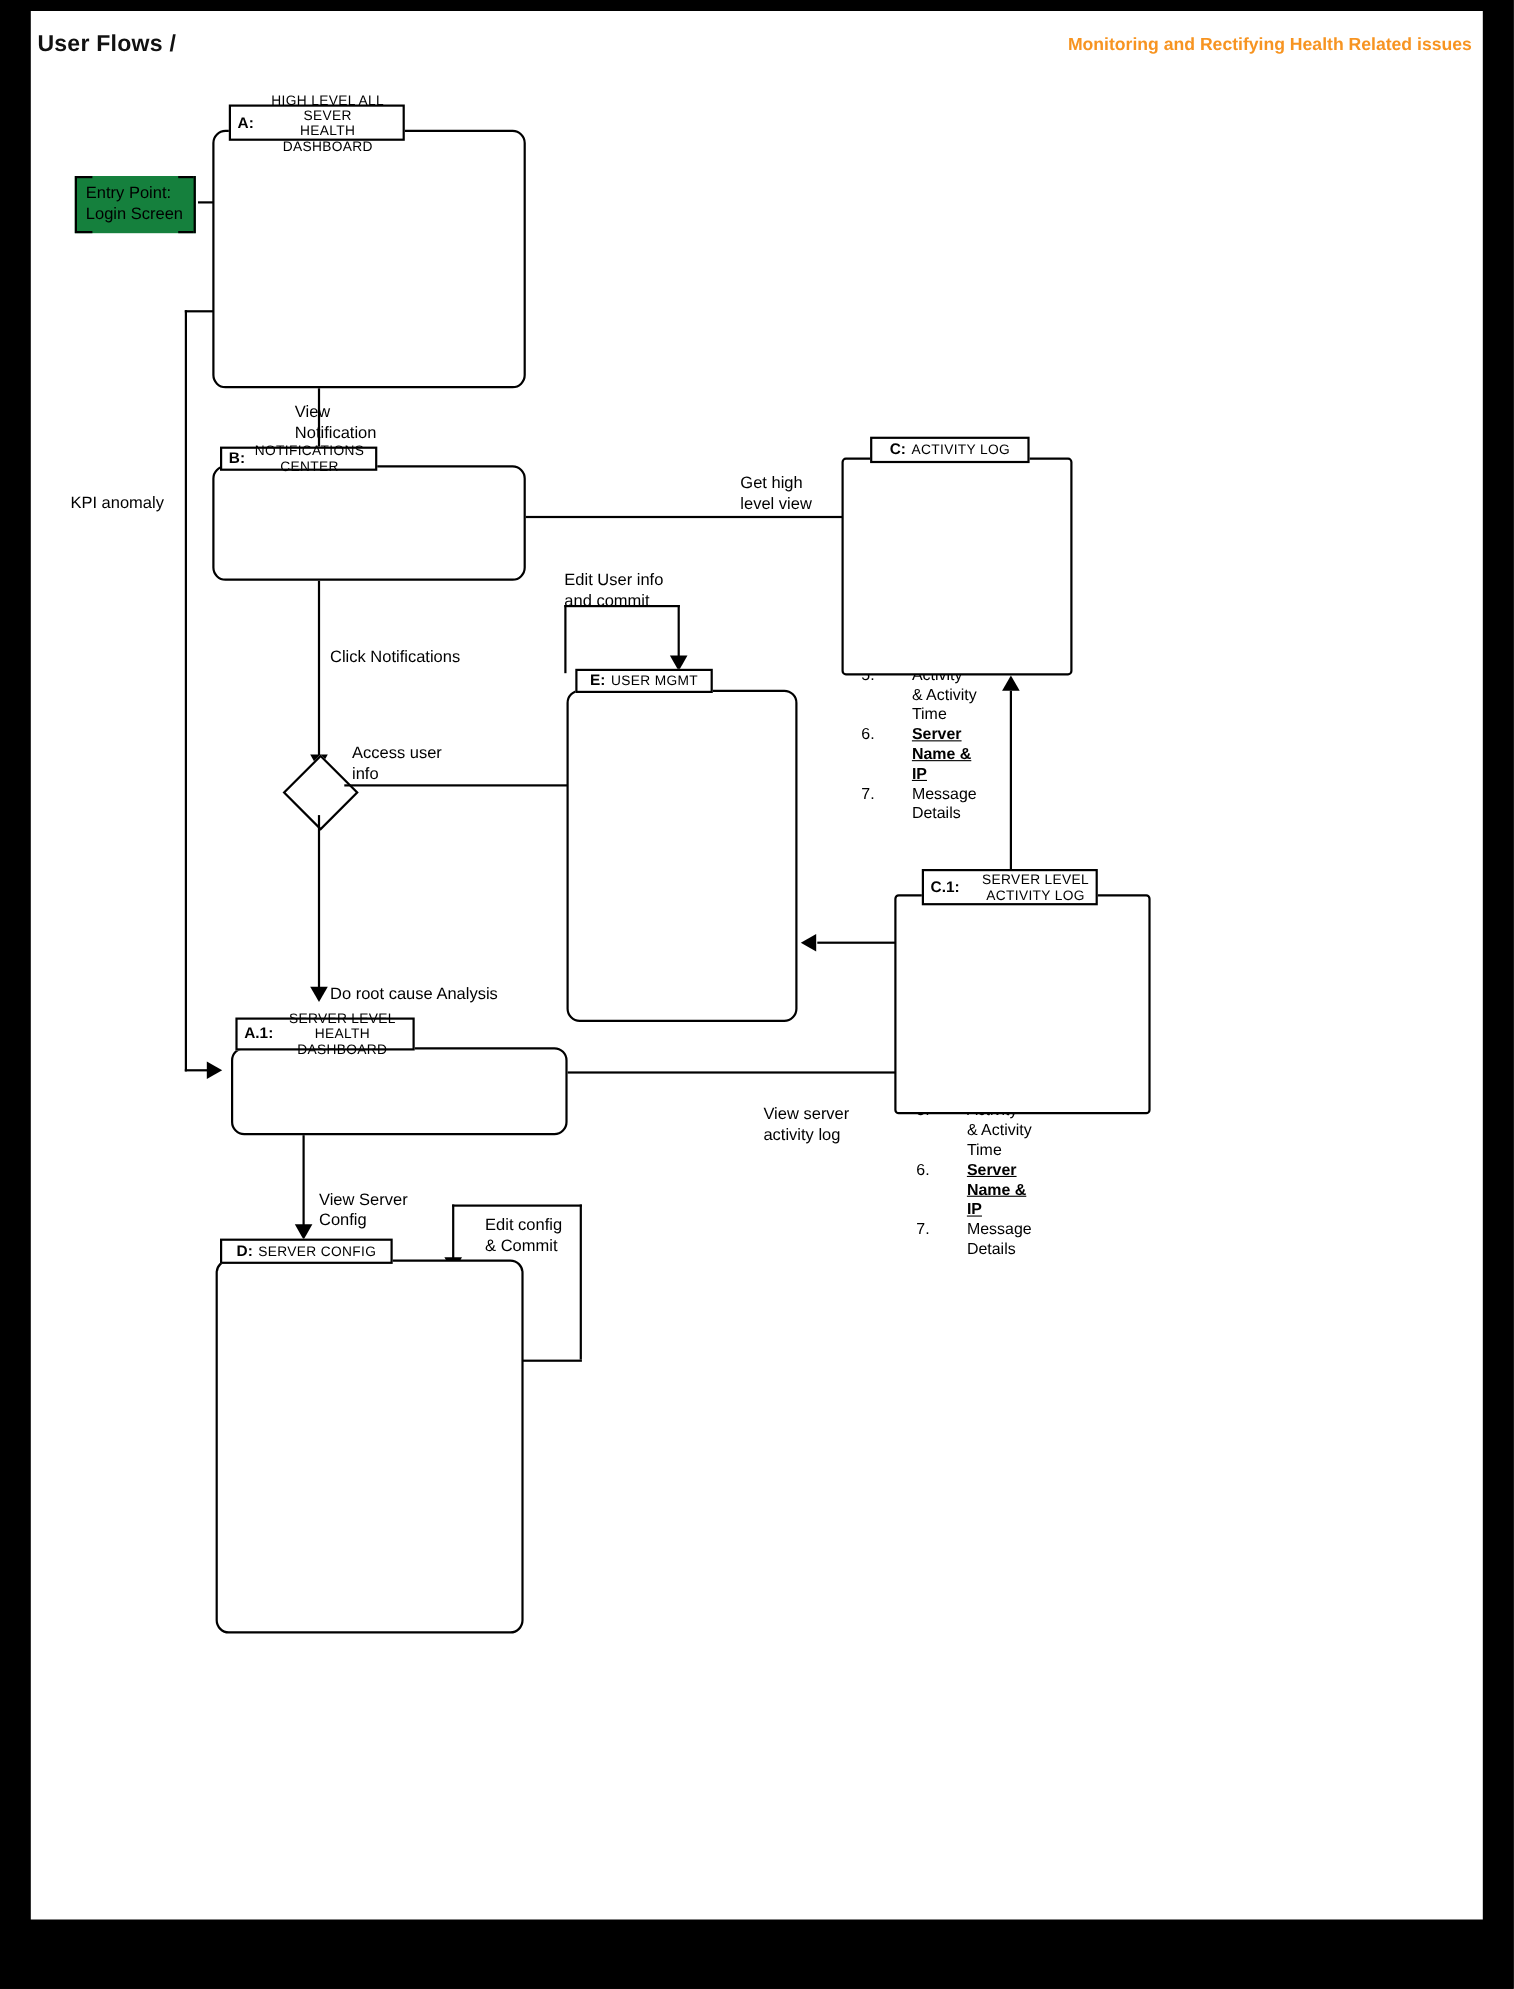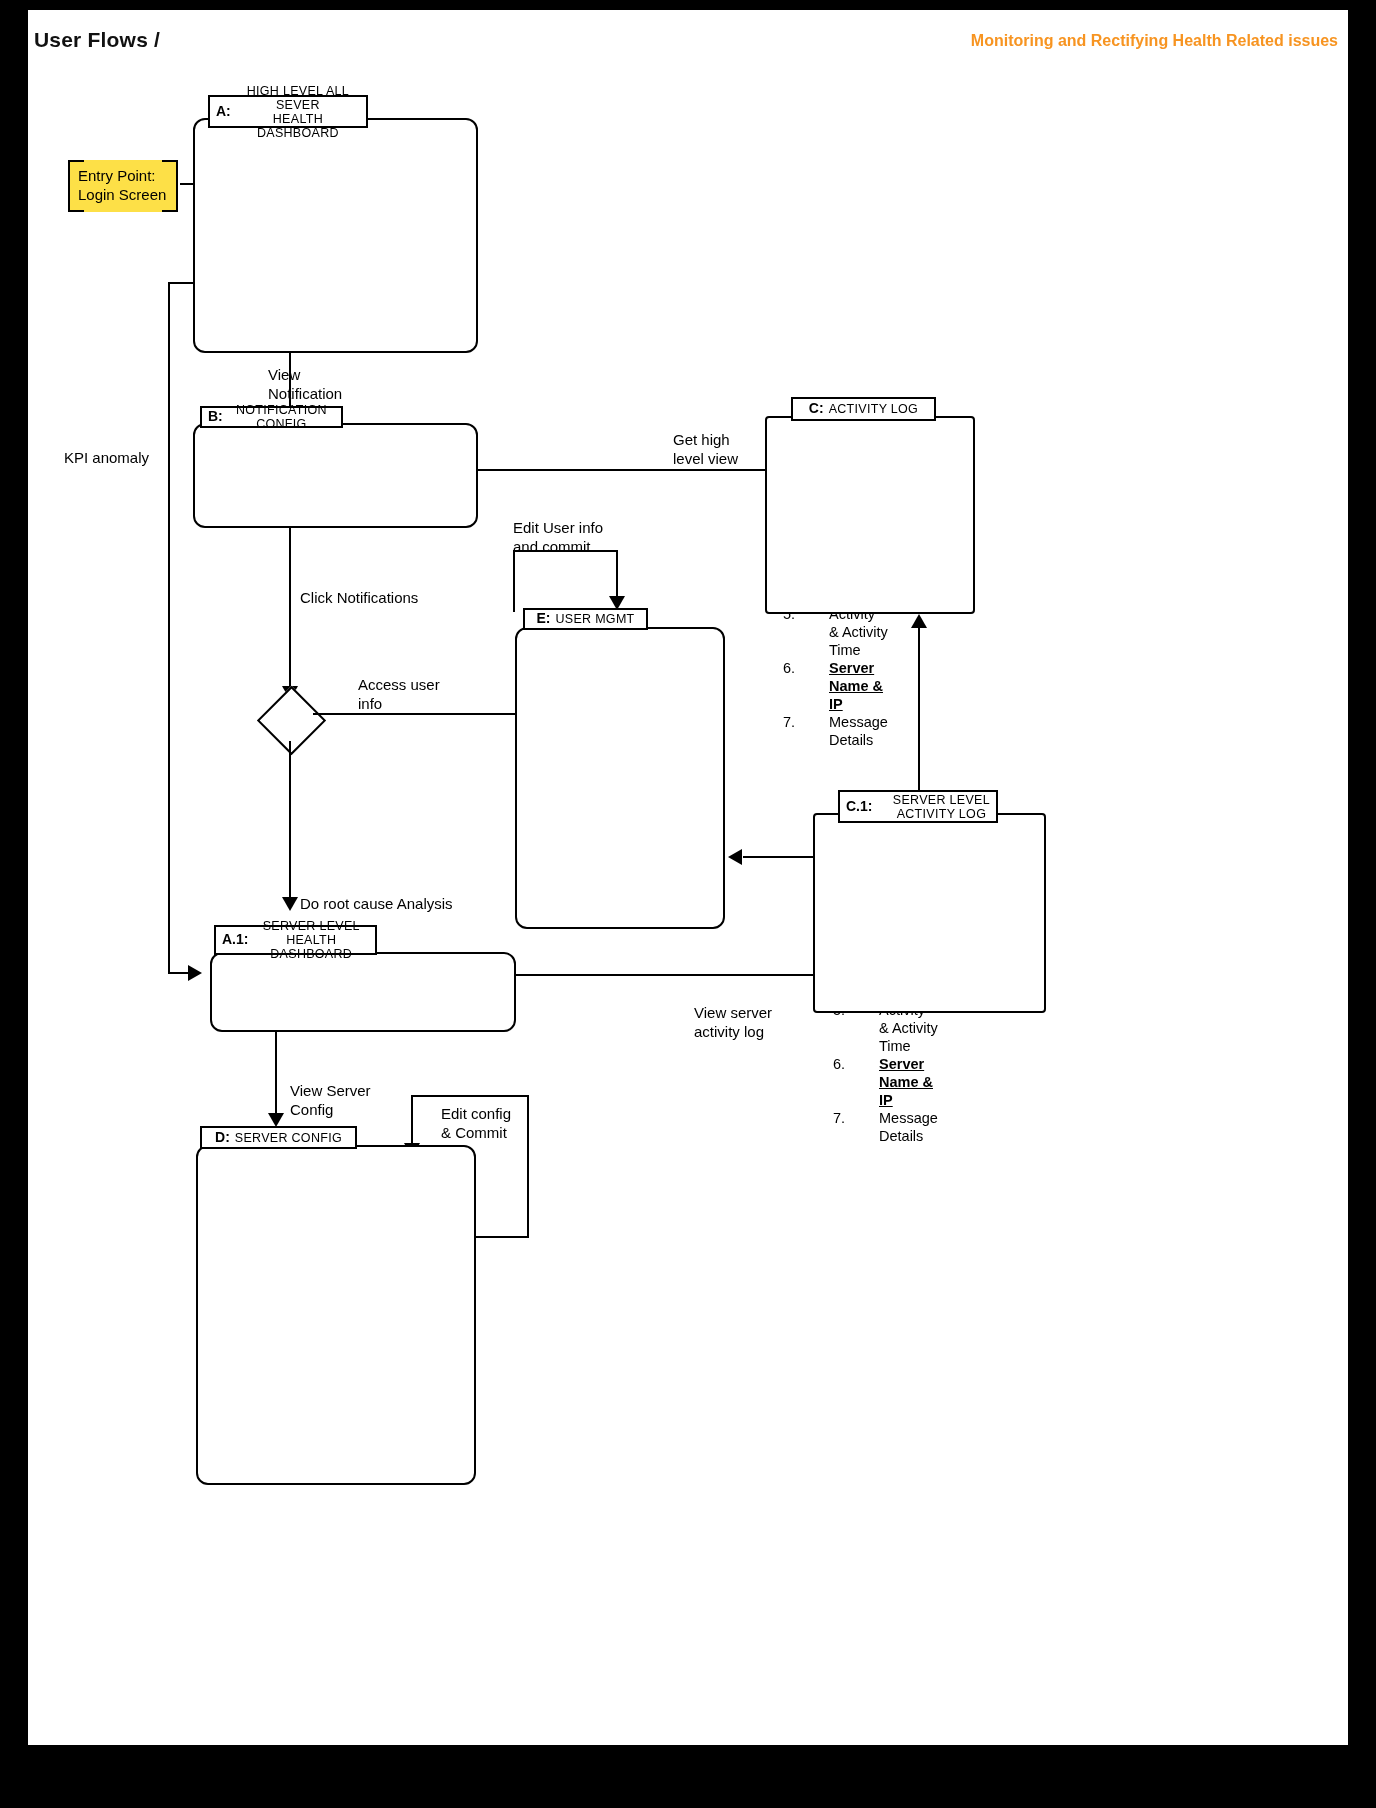--- a/index.html
+++ b/index.html
@@ -40,21 +40,21 @@
 
   .body-head{position:absolute;font-size:19px;color:#000;}
 
   
   .pill{position:absolute;box-sizing:border-box;background:#a8a8a8;border-radius:9px;
         display:flex;align-items:center;}
   .pill span{font-size:17px;font-weight:bold;color:#000;padding-left:12px;}
 
   
   .entry{position:absolute;box-sizing:border-box;border:2px solid #000;border-top:none;
-         border-bottom:none;background:#fde047;}
+         border-bottom:none;background:#15803d;}
   .entry:before,.entry:after{content:"";position:absolute;left:0;width:14px;height:2px;background:#000;}
   .entry:before{top:0;}
   .entry:after{bottom:0;}
   .entry .ec1,.entry .ec2{content:"";position:absolute;right:0;width:14px;height:2px;background:#000;}
   .entry .ec1{top:0;}
   .entry .ec2{bottom:0;}
   .entry .etxt{position:absolute;left:8px;top:6px;font-size:15px;line-height:1.28;white-space:pre-line;}
 
   
   .lbl{position:absolute;font-size:15px;color:#000;line-height:1.27;white-space:pre-line;}
@@ -133,21 +133,21 @@
       <div class="slot-title" style="left:186px;top:299px;">NOTIFICATIONS</div>
     </div>
 
     <div class="ln lnv" style="left:261px;top:343px;height:78px;"></div>
     <div class="lbl" style="left:240px;top:355px;">View
 Notification</div>
 
     <div class="node">
       <div class="node-tab" style="left:172px;top:396px;width:143px;height:22px;gap:5px;">
         <span class="tab-id">B:</span>
-        <span class="tab-name">NOTIFICATION CONFIG</span>
+        <span class="tab-name">NOTIFICATIONS CENTER</span>
       </div>
       <div class="node-body" style="left:165px;top:413px;width:285px;height:105px;"></div>
       <div class="slot" style="left:178px;top:420px;width:220px;height:28px;"></div>
       <div class="slot-title sm" style="left:184px;top:420px;">List of all alerts</div>
       <div class="slot" style="left:178px;top:456px;width:220px;height:28px;"></div>
       <div class="slot-title sm" style="left:184px;top:456px;">History of notifications</div>
     </div>
 
     <div class="ln lnh" style="left:450px;top:459px;width:296px;"></div>
     <div class="arrow r" style="left:744px;top:452px;"></div>
@@ -201,21 +201,21 @@
 and commit</div>
 
     <div class="ln lnv" style="left:261px;top:518px;height:162px;"></div>
     <div class="arrow d" style="left:254px;top:676px;"></div>
     <div class="lbl" style="left:272px;top:578px;">Click Notifications</div>
 
     <div class="diamond" style="left:239px;top:686px;width:45px;height:45px;"></div>
 
     <div class="ln lnh" style="left:285px;top:703px;width:216px;"></div>
     <div class="arrow r" style="left:497px;top:696px;"></div>
-    <div class="lbl" style="left:292px;top:665px;margin-left:38px;">Access user
+    <div class="lbl" style="left:292px;top:665px;">Access user
 info</div>
 
     <div class="node">
       <div class="node-tab" style="left:495px;top:598px;width:125px;height:22px;gap:5px;">
         <span class="tab-id">E:</span>
         <span class="tab-name">USER MGMT</span>
       </div>
       <div class="node-body" style="left:487px;top:617px;width:210px;height:302px;"></div>
       <div class="slot" style="left:500px;top:628px;width:178px;height:98px;"></div>
       <div class="slot-title" style="left:507px;top:627px;">User Details</div>

